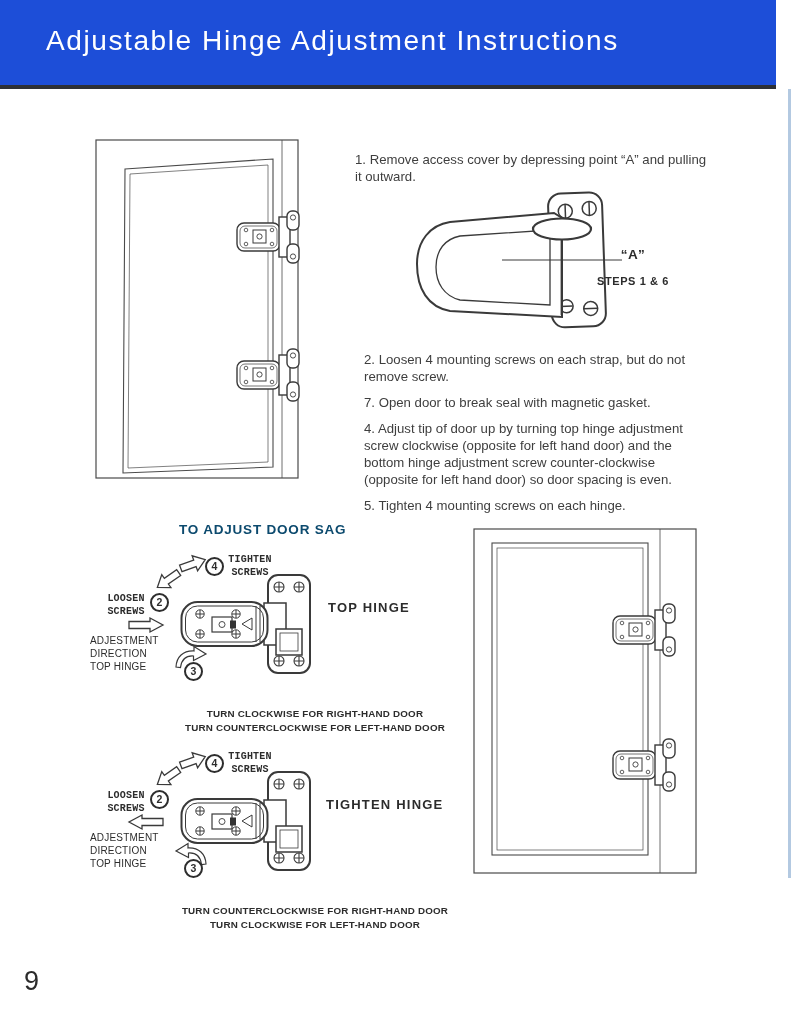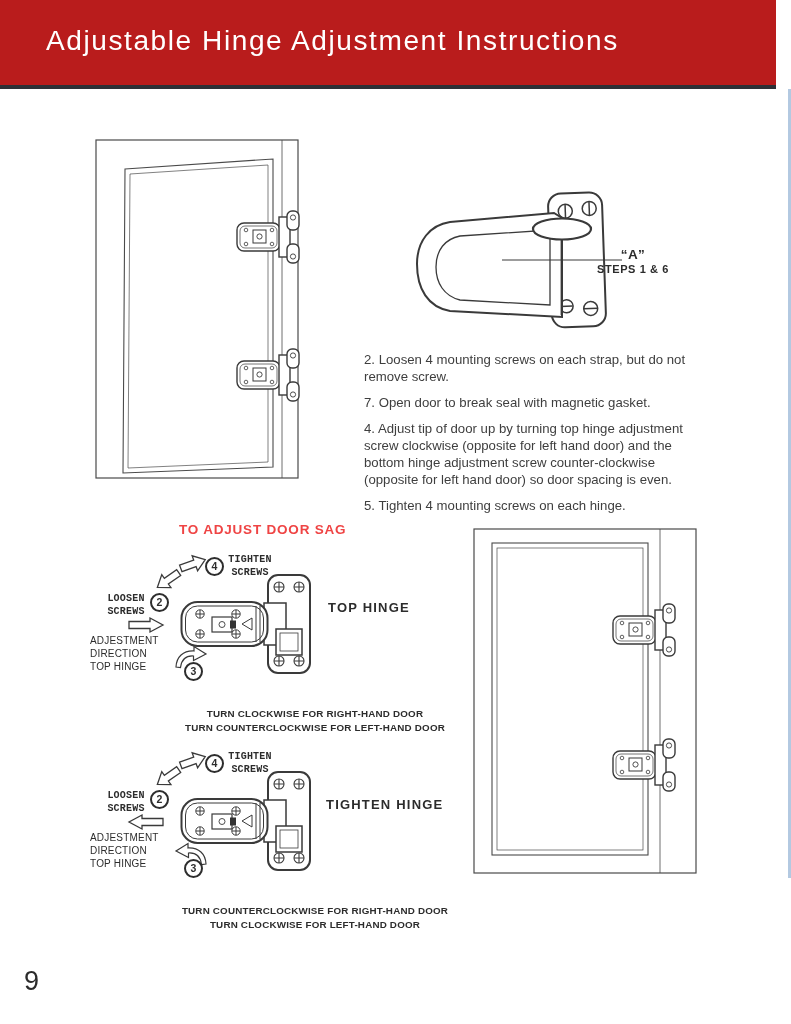--- a/index.html
+++ b/index.html
@@ -1,39 +1,39 @@
 <!DOCTYPE html>
 <html><head>
 <meta charset="utf-8">
 <style>
   html,body { margin:0; padding:0; background:#e8e8e8; }
   .page { position:relative; width:791px; height:1024px; background:#ffffff; overflow:hidden;
           font-family:"Liberation Sans", sans-serif; margin:0 auto; }
 
   
   .topbar { position:absolute; left:0; top:0; width:776px; height:85px;
-            background:#b91c1c; border-bottom:4px solid #2d3036; }
+            background:#1d4ed8; border-bottom:4px solid #2d3036; }
   .topbar h1 { margin:0; position:absolute; left:46px; top:26px; font-size:27px; font-weight:400;
                color:#ffffff; letter-spacing:1.5px; transform:scaleX(1.04); transform-origin:left center;
                white-space:nowrap; }
   .edge-line { position:absolute; right:0; top:89px; width:3px; height:789px; background:#b3c9e1; }
 
   
   .body-text { position:absolute; color:#3e3e3e; font-size:13.2px; line-height:1.29; }
   #step1   { left:355px; top:151px; width:352px; }
   #steps26 { left:355px; top:342px; width:362px; }
   #steps26 div { margin:9px; }
 
-  .label-bold { position:absolute; font-weight:bold; color:#ef4444; }
+  .label-bold { position:absolute; font-weight:bold; color:#0c4a6e; }
   .prelines { white-space:pre-line; }
 
   
   .callout { position:absolute; left:586px; top:247px; width:94px; text-align:center; color:#2c2c2c; }
   .callout .a  { font-weight:bold; font-size:13.5px; letter-spacing:0.5px; }
-  .callout .st { font-weight:bold; font-size:11px; letter-spacing:0.6px; margin-top:1px; white-space:nowrap; }
+  .callout .st { font-weight:bold; font-size:11px; letter-spacing:0.6px; margin-top:13px; white-space:nowrap; }
 
   
   .sag-heading { left:179px; top:522px; font-size:13.5px; letter-spacing:0.8px; }
   .sag-group { position:absolute; left:100px; width:340px; height:170px; }
   #sag-top    { top:545px; }
   #sag-bottom { top:742px; }
 
   .badge { position:absolute; width:15px; height:15px; border:2.2px solid #2d2d2d; border-radius:50%;
            color:#2d2d2d; font-weight:bold; font-size:10.5px; line-height:15px; text-align:center;
            background:#fff; box-sizing:content-box; }
@@ -127,20 +127,21 @@
 
   <svg class="arr" style="left:88px; top:126px" width="235" height="365" viewBox="0 0 235 365">
     <rect x="8" y="14" width="202" height="338" fill="none" stroke="#4a4a4a" stroke-width="1.2"></rect>
     <line x1="194" y1="14" x2="194" y2="352" stroke="#4a4a4a" stroke-width="0.8"></line>
     <polygon points="37,43 185,33 185,341 35,347" fill="#fff" stroke="#4a4a4a" stroke-width="1.1"></polygon>
     <polygon points="42,48 180,39 180,336 40,342" fill="none" stroke="#4a4a4a" stroke-width="0.7"></polygon>
     <use href="#hinge-side" x="148" y="84"></use>
     <use href="#hinge-side" x="148" y="222"></use>
   </svg>
 
+  <div id="step1" class="body-text">1. Remove access cover by depressing point “A” and pulling it outward.</div>
 
   <svg class="arr" style="left:404px; top:184px" width="218" height="152" viewBox="0 0 218 152">
     <g transform="rotate(-2 170 76)">
       <rect x="146" y="9" width="54" height="134" rx="13" fill="#fff" stroke="#3a3a3a" stroke-width="2"></rect>
       <g stroke="#3a3a3a" stroke-width="1.5" fill="none">
         <circle cx="163" cy="27" r="7"></circle>
           <path d="M163 20 V34"></path>
         <circle cx="187" cy="25" r="7"></circle>
           <path d="M187 18 V32"></path>
         <circle cx="161" cy="122" r="6.5"></circle>

